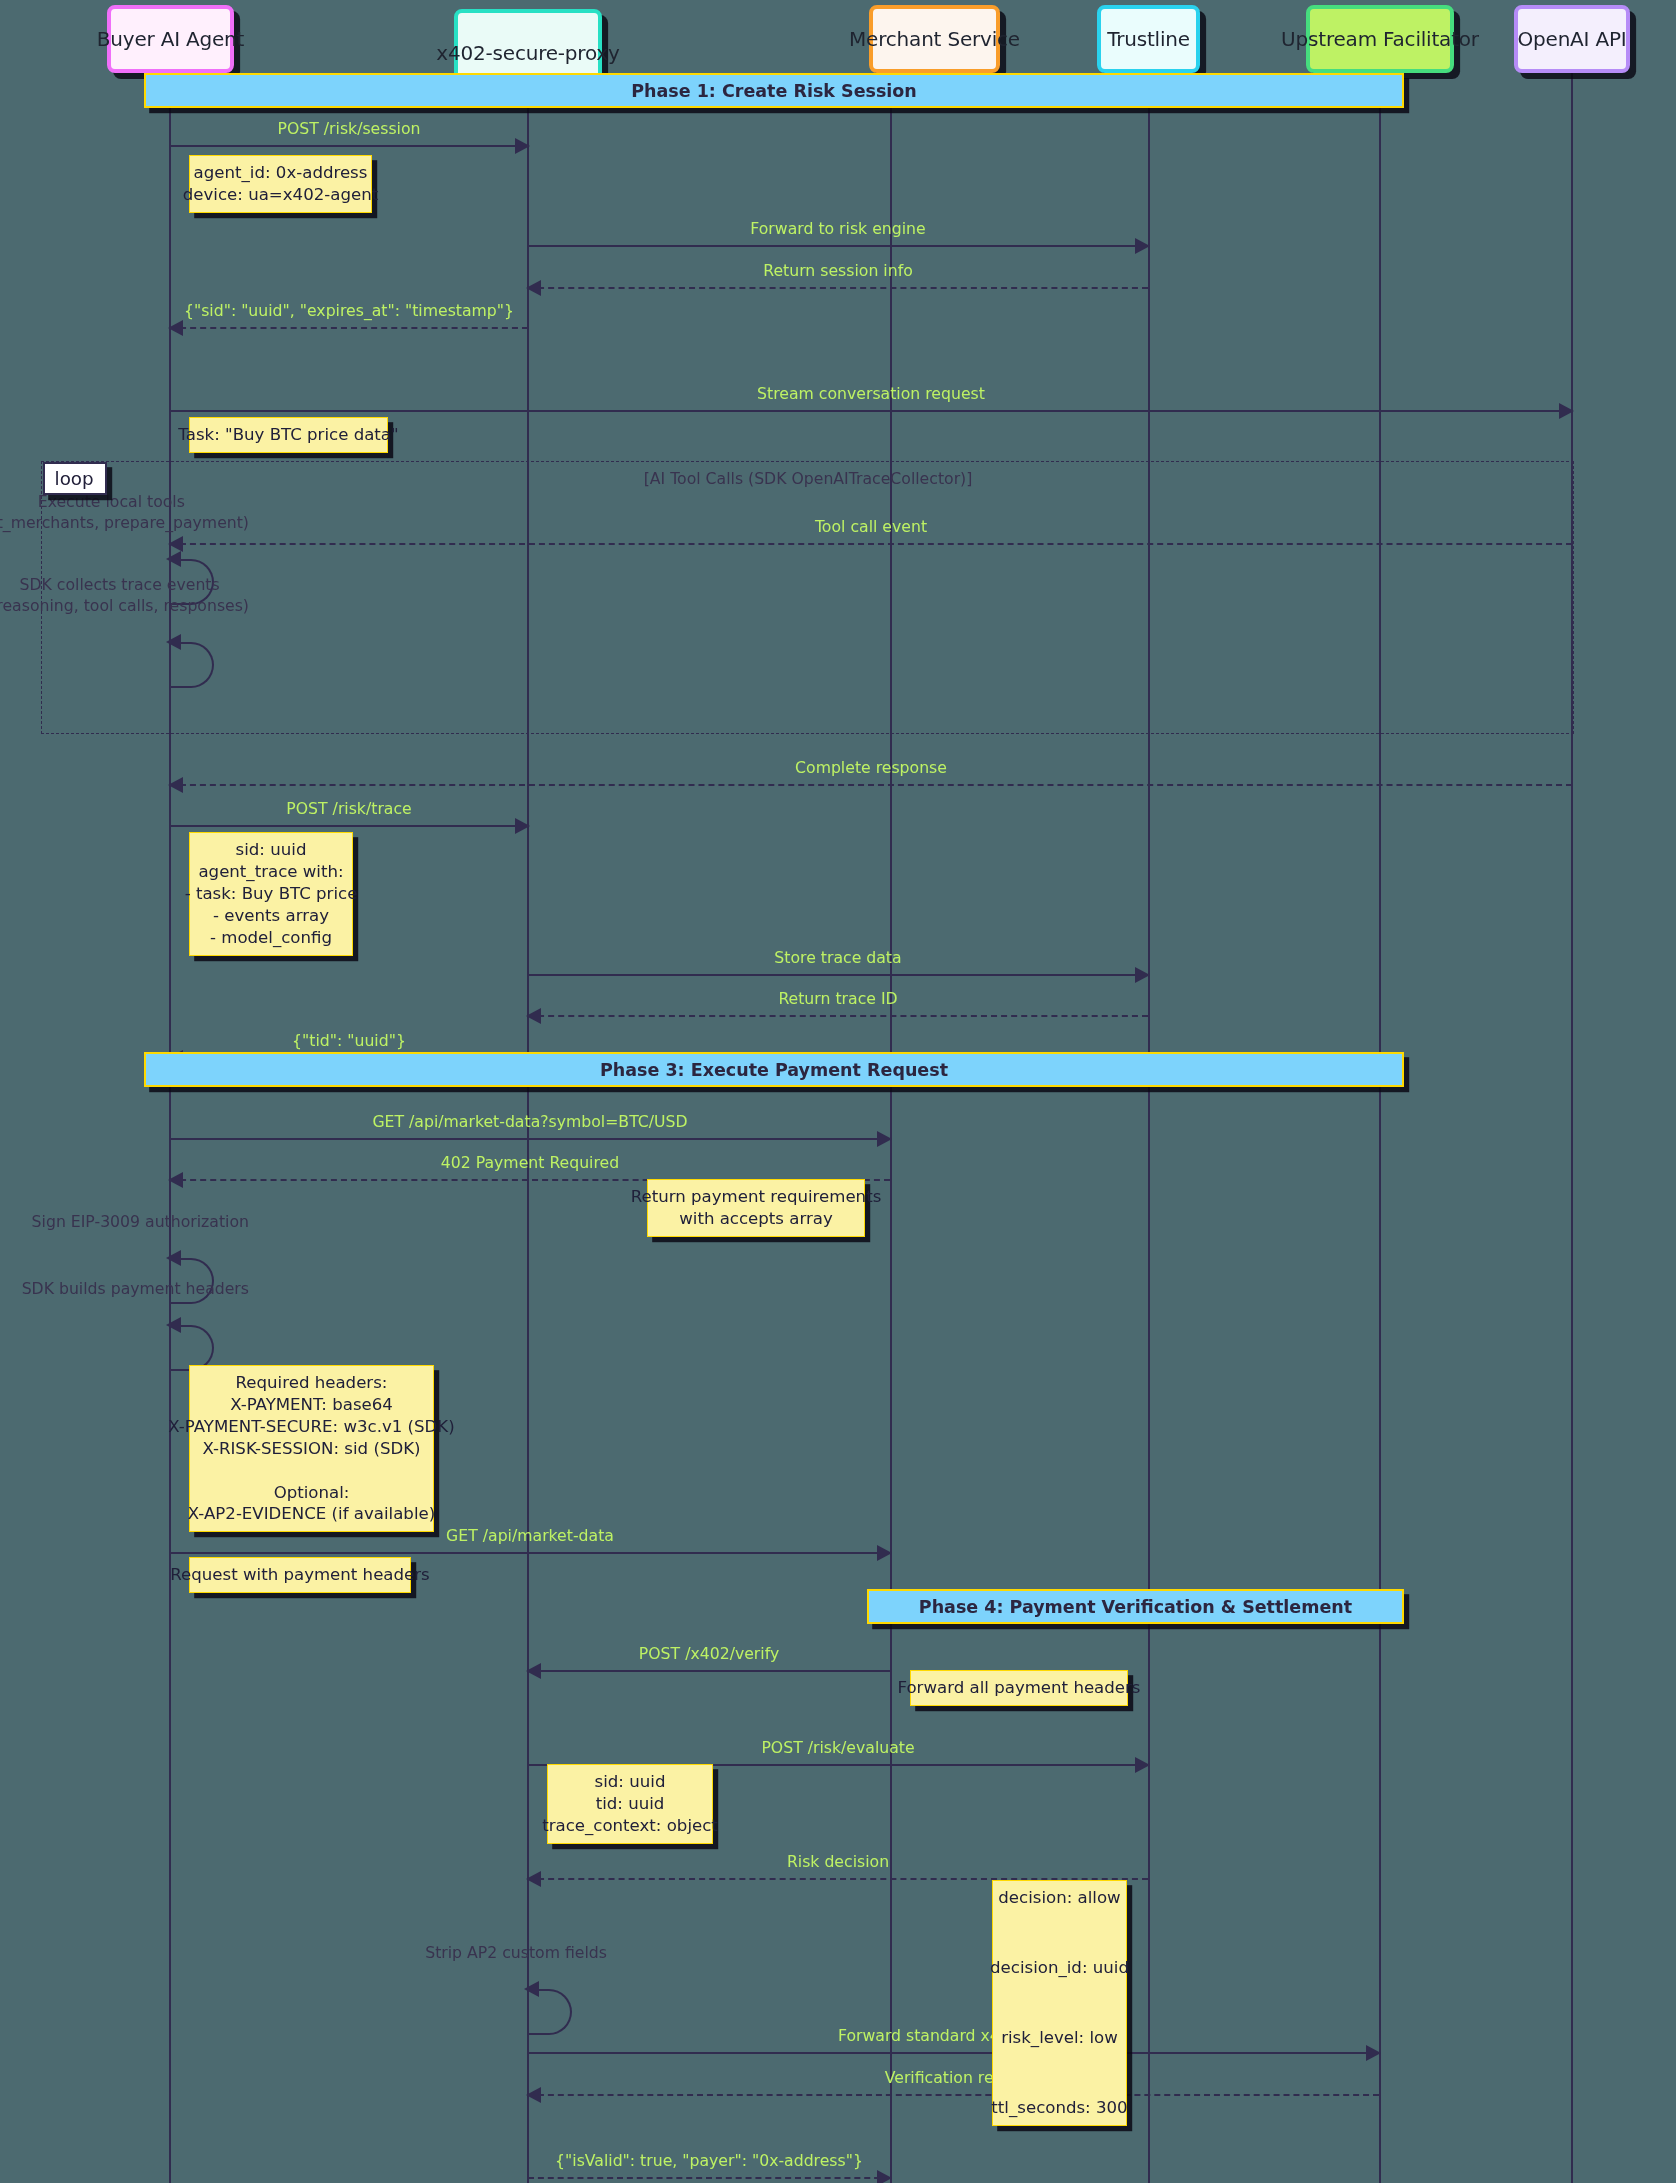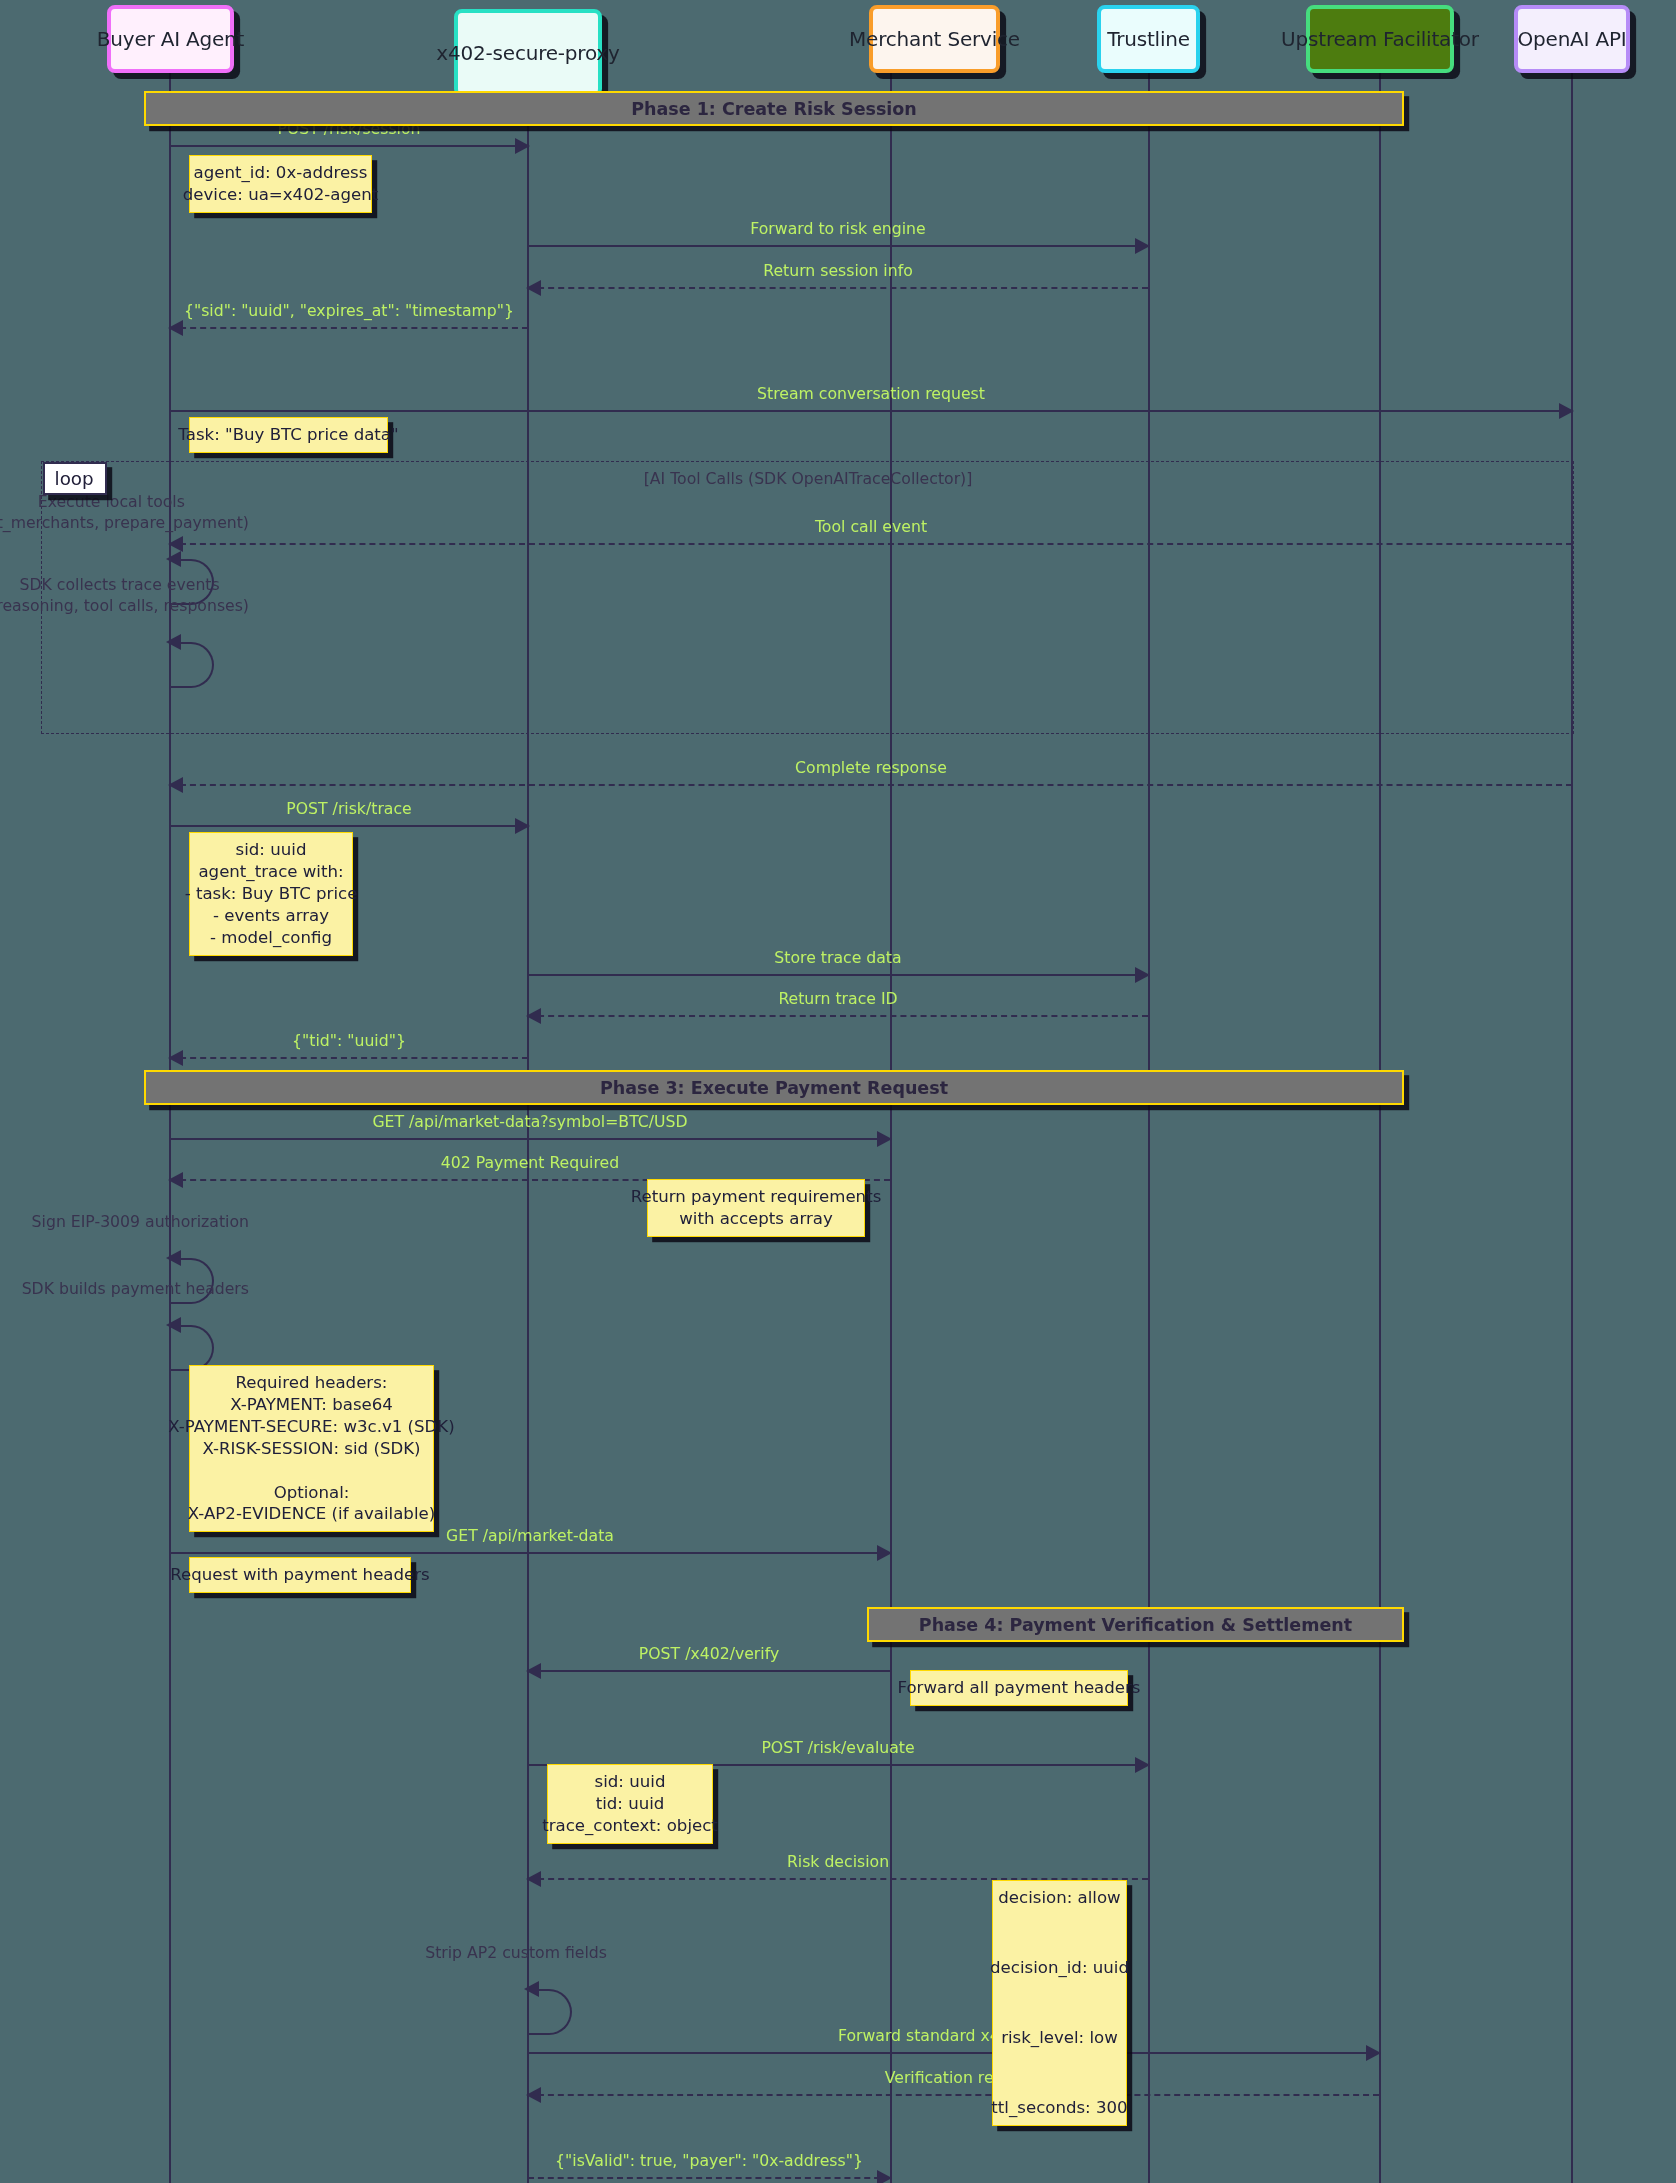--- a/index.html
+++ b/index.html
@@ -39,31 +39,30 @@
   .lifeline{
     position:absolute;
     width:2.2px;
     background:#312c4f;
   }
 
   
   .phase{
     position:absolute;
     box-sizing:border-box;
-    background:#737373;
+    background:#7dd3fc;
     border:2.2px solid #ffd900;
     box-shadow:5.2px 5.2px 0 rgba(10,8,20,.85);
     display:flex;
     align-items:center;
     justify-content:center;
     font-size:17.5px;
     font-weight:700;
     color:#2c2640;
     z-index:6;
-    margin-top:18px;
   }
 
   
   .note{
     position:absolute;
     box-sizing:border-box;
     background:#fbf2a4;
     border:1.7px solid #ffd900;
     box-shadow:5.2px 5.2px 0 rgba(10,8,20,.85);
     display:flex;
@@ -357,20 +356,20 @@
     </div>
     <div class="participant" style="left: 454px; top: 9px; width: 148px; height: 88px; background: rgb(234, 251, 247); border-color: rgb(40, 224, 196);">
       <span>x402-secure-proxy</span>
     </div>
     <div class="participant" style="left: 869px; top: 5.2px; width: 131px; height: 68px; background: rgb(253, 245, 238); border-color: rgb(249, 157, 42);">
       <span>Merchant Service</span>
     </div>
     <div class="participant" style="left: 1097px; top: 5.2px; width: 103px; height: 68px; background: rgb(234, 253, 253); border-color: rgb(42, 210, 238);">
       <span>Trustline</span>
     </div>
-    <div class="participant" style="left: 1306px; top: 5.2px; width: 148px; height: 68px; background: #4d7c0f; border-color: rgb(70, 221, 126);">
+    <div class="participant" style="left: 1306px; top: 5.2px; width: 148px; height: 68px; background: #bef264; border-color: rgb(70, 221, 126);">
       <span>Upstream Facilitator</span>
     </div>
     <div class="participant" style="left: 1514px; top: 5.2px; width: 116px; height: 68px; background: rgb(244, 239, 253); border-color: rgb(182, 140, 247);">
       <span>OpenAI API</span>
     </div>
   </div>
 
 
 </body></html>

